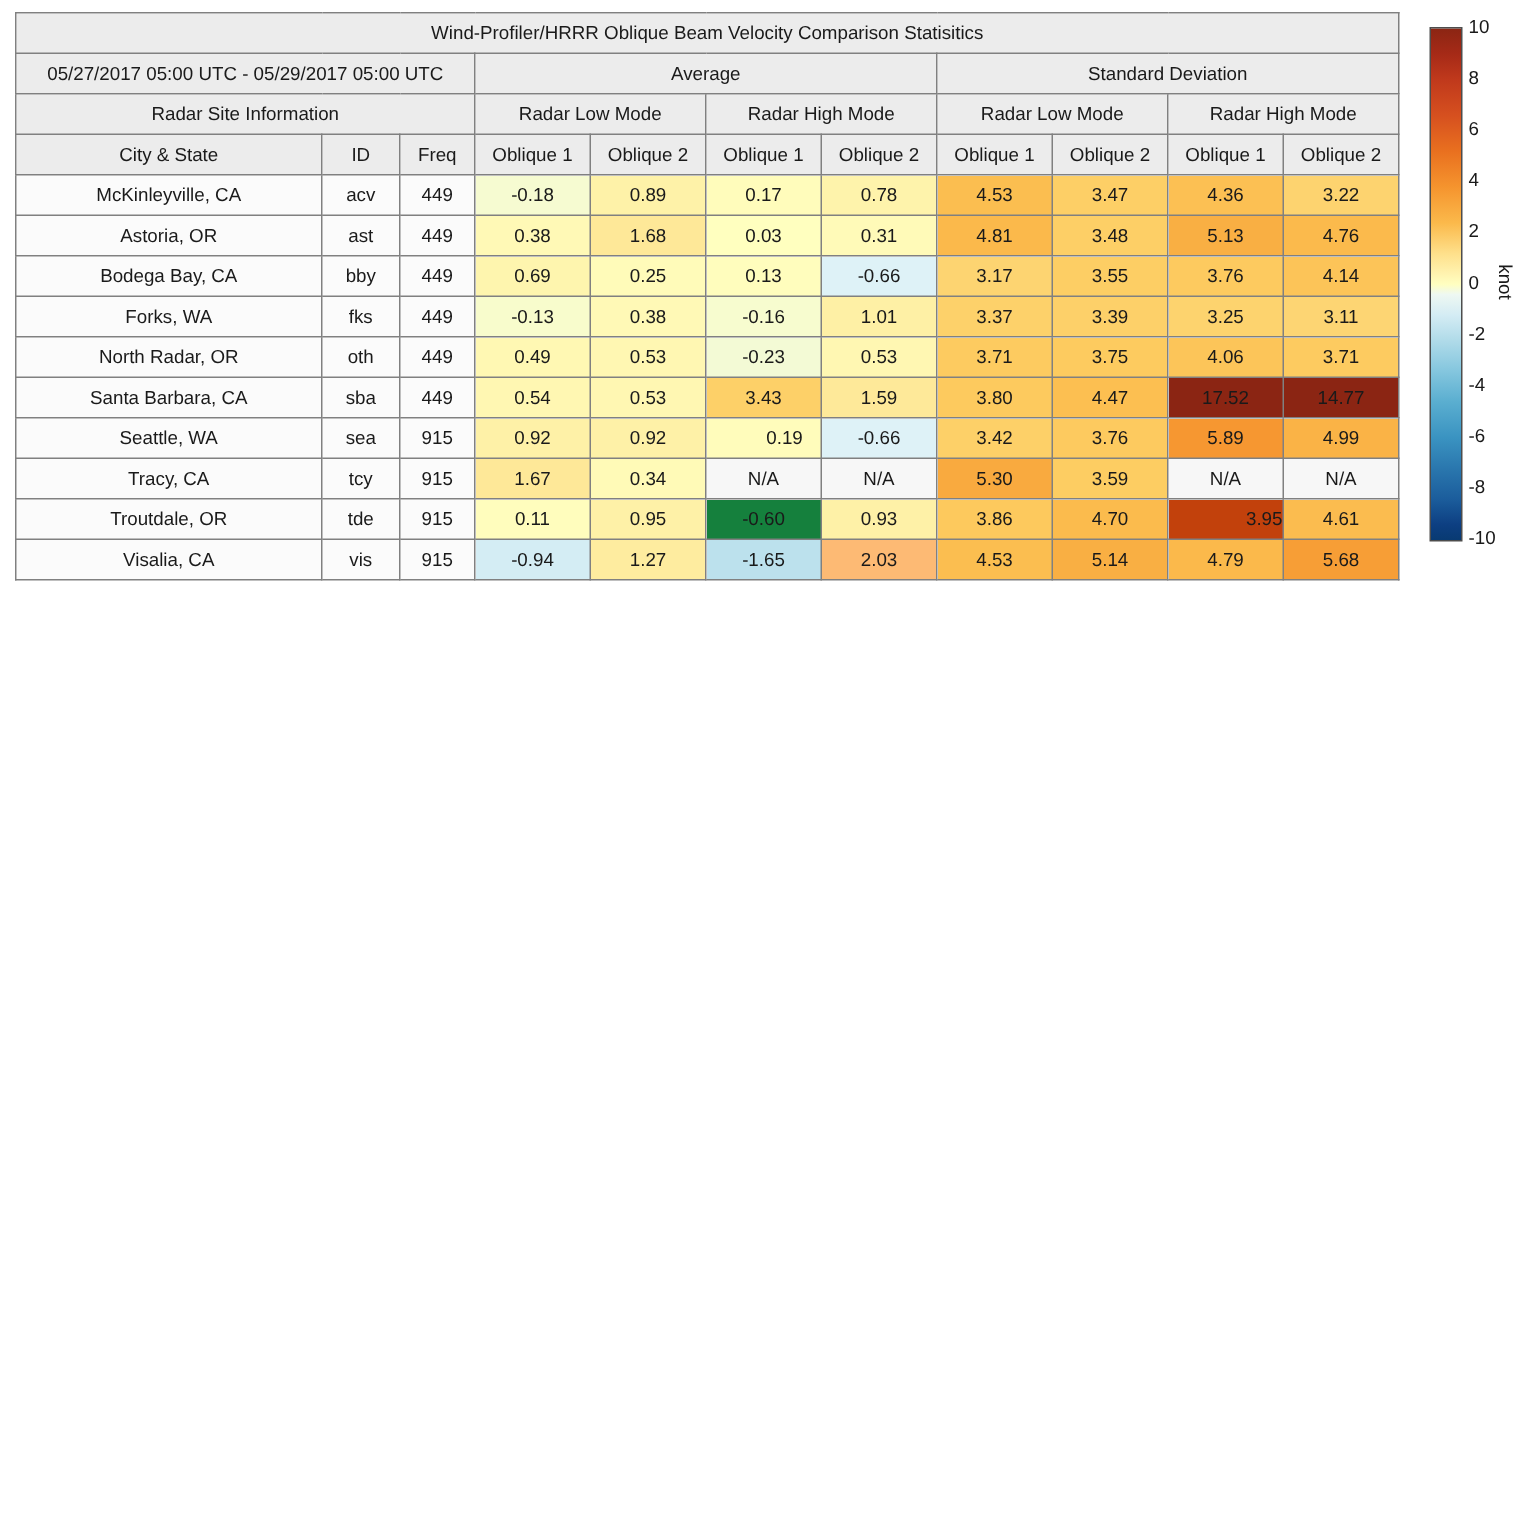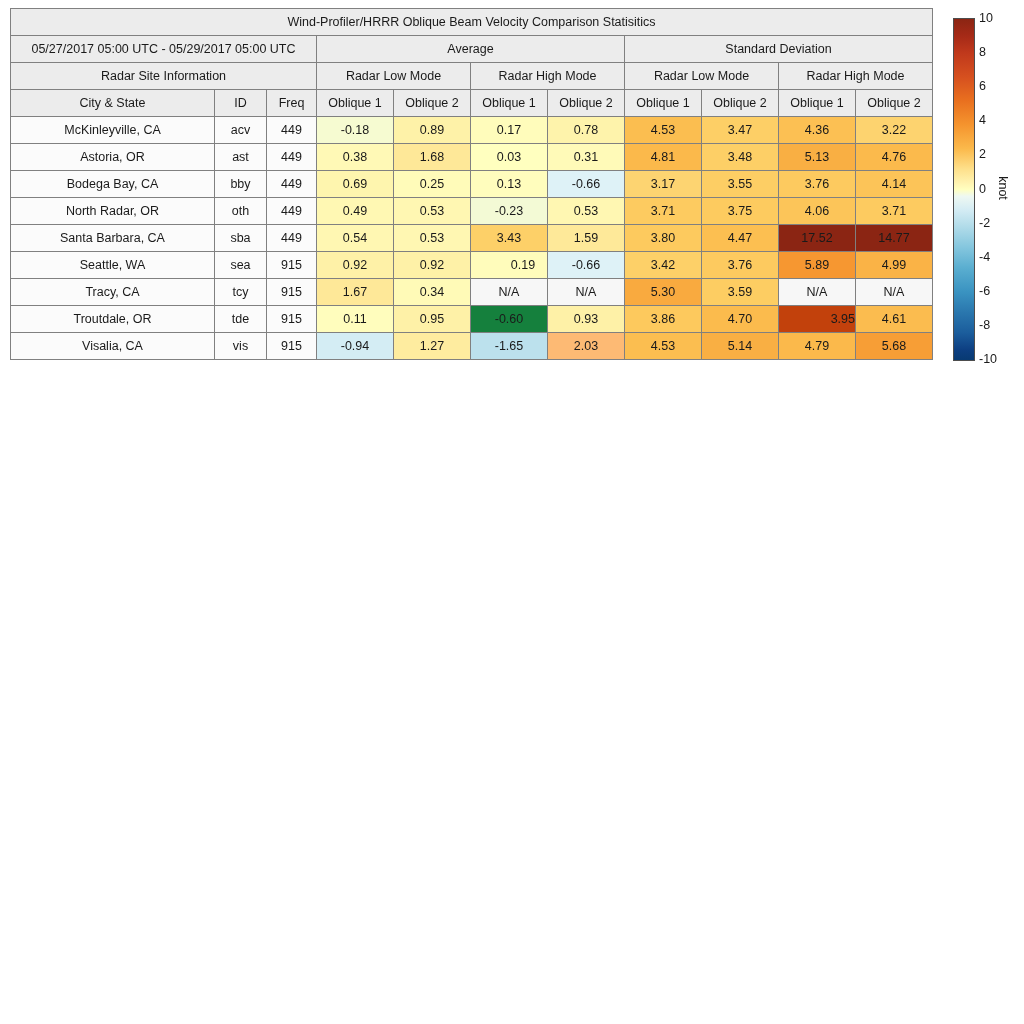--- a/index.html
+++ b/index.html
@@ -223,20 +223,33 @@
             <td class="val" style="background: rgb(254, 245, 174);">0.69</td>
             <td class="val" style="background: rgb(255, 251, 185);">0.25</td>
             <td class="val" style="background: rgb(255, 253, 189);">0.13</td>
             <td class="val" style="background: rgb(222, 242, 247);">-0.66</td>
             <td class="val" style="background: rgb(253, 212, 113);">3.17</td>
             <td class="val" style="background: rgb(253, 206, 100);">3.55</td>
             <td class="val" style="background: rgb(253, 202, 95);">3.76</td>
             <td class="val" style="background: rgb(252, 196, 88);">4.14</td>
           </tr>
           <tr>
+            <td class="site">Forks, WA</td>
+            <td class="site">fks</td>
+            <td class="site">449</td>
+            <td class="val" style="background: rgb(248, 252, 204);">-0.13</td>
+            <td class="val" style="background: rgb(255, 249, 182);">0.38</td>
+            <td class="val" style="background: rgb(247, 252, 207);">-0.16</td>
+            <td class="val" style="background: rgb(254, 240, 165);">1.01</td>
+            <td class="val" style="background: rgb(253, 209, 106);">3.37</td>
+            <td class="val" style="background: rgb(253, 208, 105);">3.39</td>
+            <td class="val" style="background: rgb(253, 211, 110);">3.25</td>
+            <td class="val" style="background: rgb(253, 213, 115);">3.11</td>
+          </tr>
+          <tr>
             <td class="site">North Radar, OR</td>
             <td class="site">oth</td>
             <td class="site">449</td>
             <td class="val" style="background: rgb(255, 248, 179);">0.49</td>
             <td class="val" style="background: rgb(255, 247, 178);">0.53</td>
             <td class="val" style="background: rgb(243, 250, 213);">-0.23</td>
             <td class="val" style="background: rgb(255, 247, 178);">0.53</td>
             <td class="val" style="background: rgb(253, 203, 96);">3.71</td>
             <td class="val" style="background: rgb(253, 203, 95);">3.75</td>
             <td class="val" style="background: rgb(252, 197, 89);">4.06</td>

